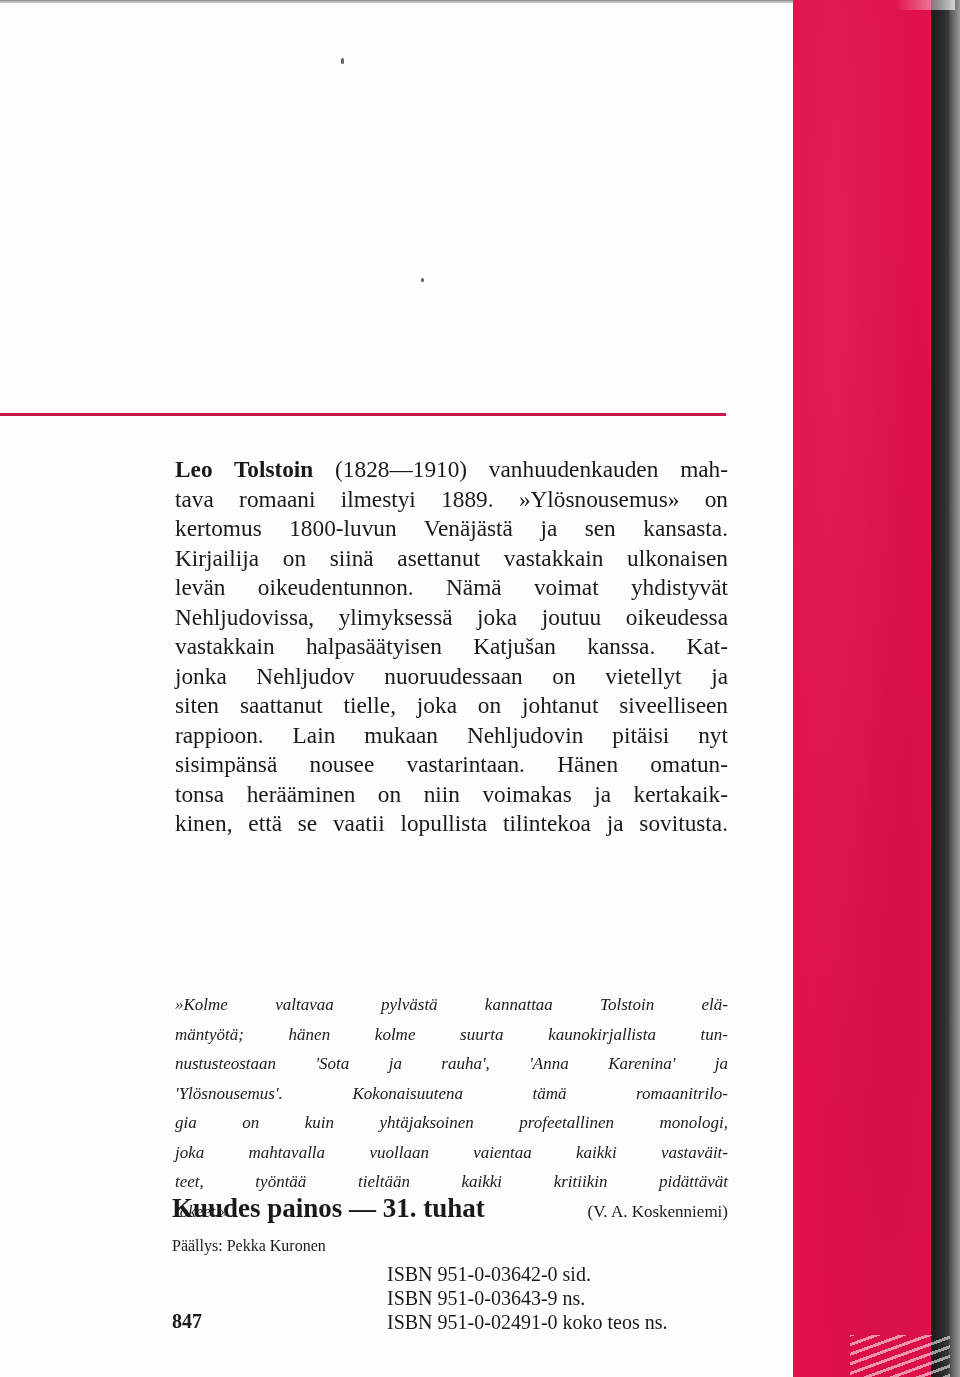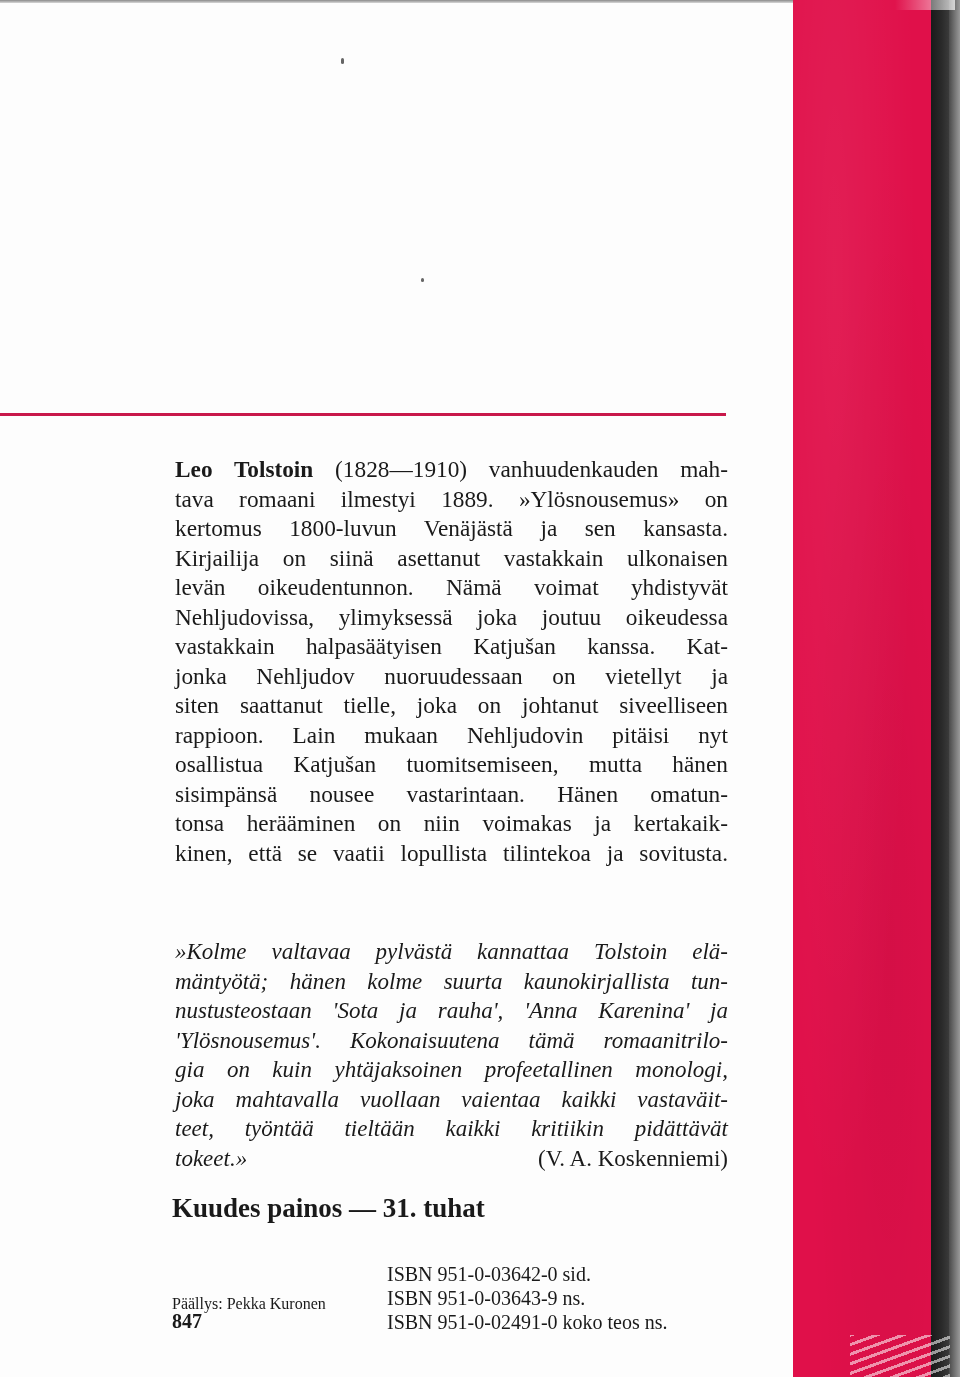--- a/index.html
+++ b/index.html
@@ -49,35 +49,35 @@
   }
   .para {
     font-size: 23.3px; line-height: 29.5px; margin: 0;
   }
   .para .line {
     display: block; text-align: justify; text-align-last: justify; white-space: nowrap;
   }
   .bold { font-weight: bold; }
 
   .quote {
-    position: absolute; left: 175px; top: 937px; width: 553px;
-    font-size: 23px; line-height: 29.5px; font-style: italic;
+    position: absolute; left: 175px; top: 990px; width: 553px;
+    font-size: 17px; line-height: 29.5px; font-style: italic;
   }
   .quote .line {
     display: block; text-align: justify; text-align-last: justify; white-space: nowrap;
   }
   .quote .last-row { display: flex; justify-content: space-between; }
   .quote .attribution { font-style: normal; }
 
   .edition {
     position: absolute; left: 172px; top: 1193px;
     font-size: 27px; font-weight: bold; white-space: nowrap;
   }
   .cover-credit {
-    position: absolute; left: 172px; top: 1295px;
+    position: absolute; left: 172px; top: 1237px;
     font-size: 16px; white-space: nowrap;
   }
   .isbn-block {
     position: absolute; left: 387px; top: 1262px;
     font-size: 20px; line-height: 24px; white-space: nowrap;
   }
   .isbn-line { display: block; }
   .catalog-number {
     position: absolute; left: 172px; top: 1310px;
     font-size: 20px; font-weight: bold;
@@ -103,21 +103,20 @@
     <span class="line"><span class="bold">Leo Tolstoin</span><span> (1828—1910) vanhuudenkauden mah-</span></span>
     <span class="line">tava romaani ilmestyi 1889. »Ylösnousemus» on</span>
     <span class="line">kertomus 1800-luvun Venäjästä ja sen kansasta.</span>
     <span class="line">Kirjailija on siinä asettanut vastakkain ulkonaisen</span>
     <span class="line">levän oikeudentunnon. Nämä voimat yhdistyvät</span>
     <span class="line">Nehljudovissa, ylimyksessä joka joutuu oikeudessa</span>
     <span class="line">vastakkain halpasäätyisen Katjušan kanssa. Kat-</span>
     <span class="line">jonka Nehljudov nuoruudessaan on vietellyt ja</span>
     <span class="line">siten saattanut tielle, joka on johtanut siveelliseen</span>
     <span class="line">rappioon. Lain mukaan Nehljudovin pitäisi nyt</span>
-    <span class="line">osallistua Katjušan tuomitsemiseen, mutta hänen</span>
     <span class="line">sisimpänsä nousee vastarintaan. Hänen omatun-</span>
     <span class="line">tonsa herääminen on niin voimakas ja kertakaik-</span>
     <span class="line">kinen, että se vaatii lopullista tilintekoa ja sovitusta.</span>
   </p>
 </div>
 
 <div class="quote">
   <span class="line">»Kolme valtavaa pylvästä kannattaa Tolstoin elä-</span>
   <span class="line">mäntyötä; hänen kolme suurta kaunokirjallista tun-</span>
   <span class="line">nustusteostaan 'Sota ja rauha', 'Anna Karenina' ja</span>

